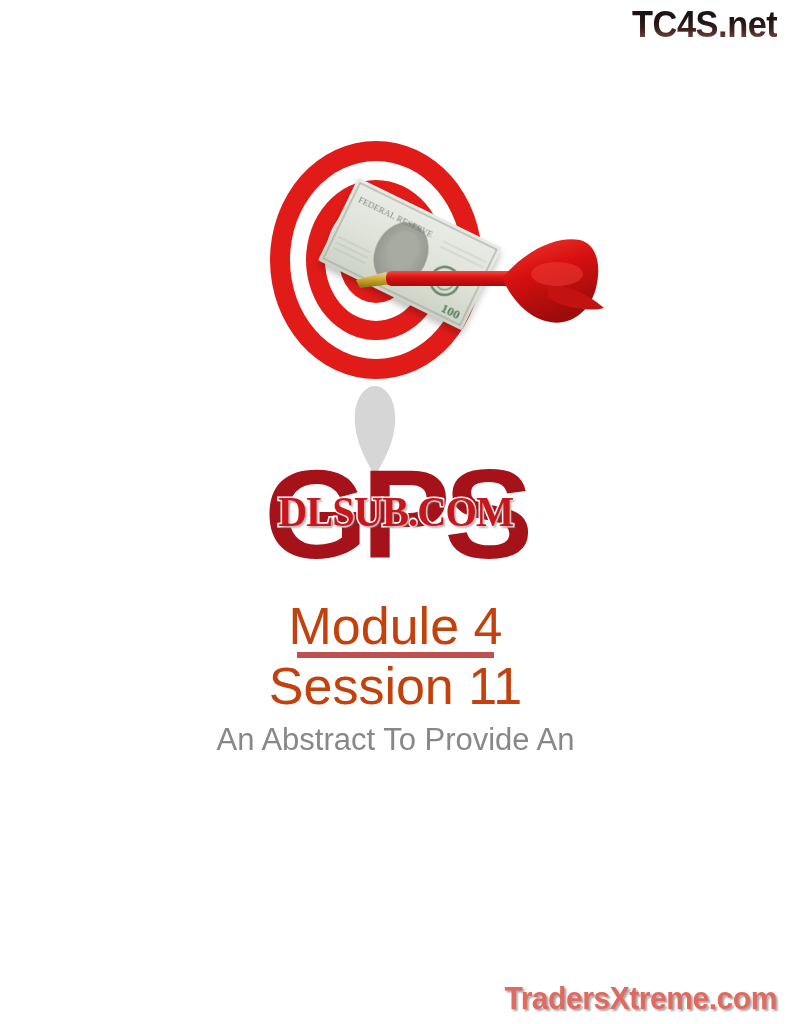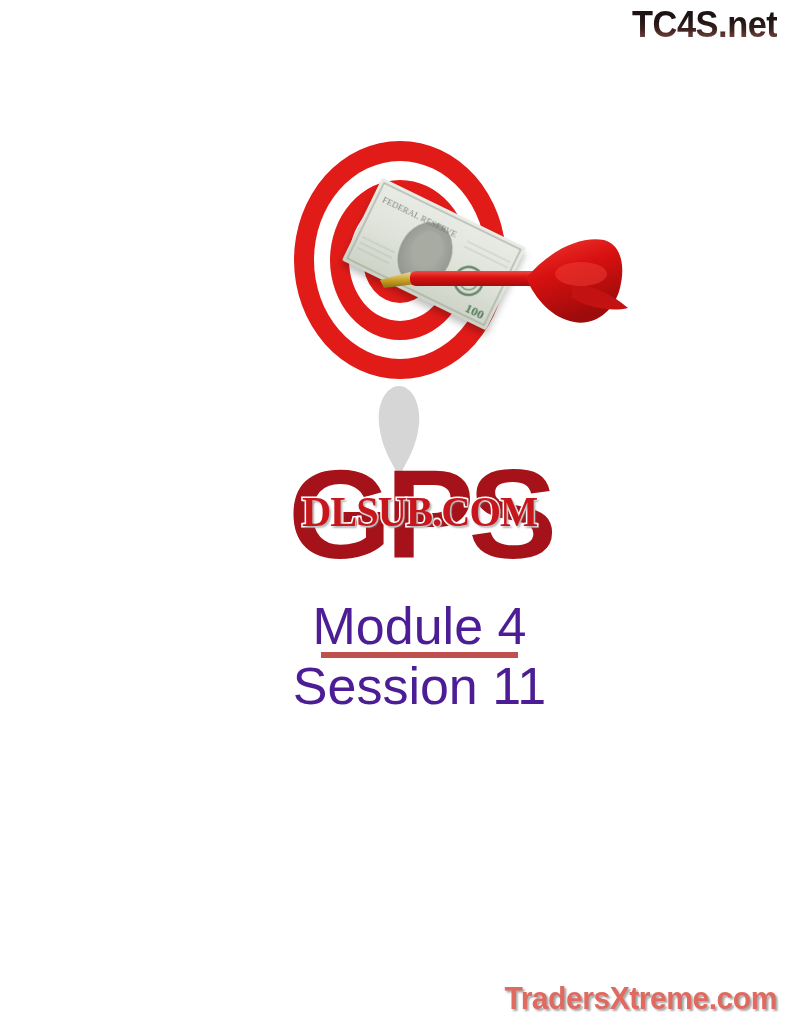--- a/index.html
+++ b/index.html
@@ -13,21 +13,20 @@
     position: relative;
     overflow: hidden;
     font-family: "Liberation Sans", sans-serif;
     -webkit-font-smoothing: antialiased;
   }
 
   .page {
     position: absolute;
     inset: 0;
     background: #ffffff;
-    margin-left: 24px;
   }
 
   
   .brand-top {
     position: absolute;
     top: 6px;
     right: 14px;
     font-family: "Liberation Sans", sans-serif;
     font-weight: bold;
     font-size: 37px;
@@ -168,21 +167,21 @@
     width: 791px;
     text-align: center;
     color: #808080;
   }
   .title-line {
     font-family: "Liberation Sans", sans-serif;
     font-weight: normal;
     font-size: 52px;
     line-height: 56px;
     letter-spacing: 0px;
-    color: #4c1d95;
+    color: #c2410c;
   }
   .rule {
     width: 197px;
     height: 6px;
     background: #c0504d;
     margin: -2px auto 0 auto;
   }
   .subtitle {
     margin-top: 8px;
     font-family: "Liberation Sans", sans-serif;
@@ -298,17 +297,18 @@
 
   <div class="logo-block">
     <div class="gps">GPS</div>
     <div class="watermark">DLSUB.COM</div>
   </div>
 
   <div class="titles">
     <div class="title-line">Module 4</div>
     <div class="rule"></div>
     <div class="title-line">Session 11</div>
+    <div class="subtitle">An Abstract To Provide An</div>
   </div>
 
   <div class="brand-bottom">TradersXtreme.com</div>
 
 </div>
 
 </body></html>

